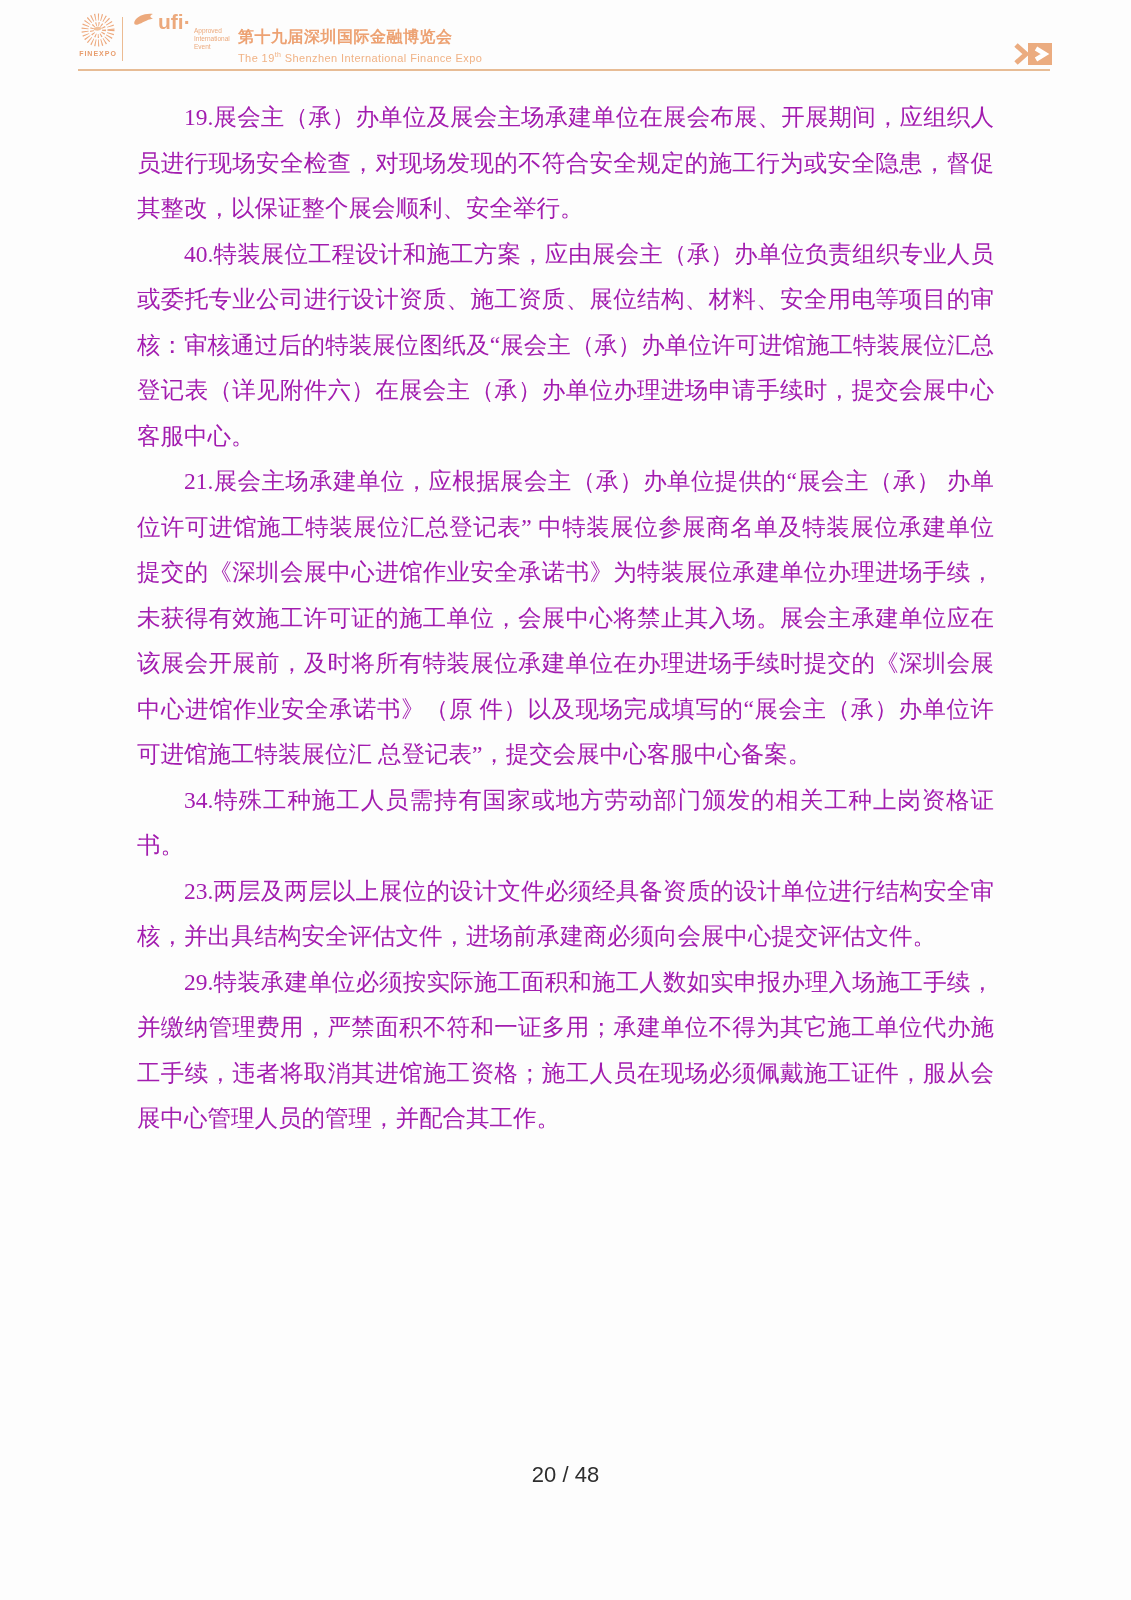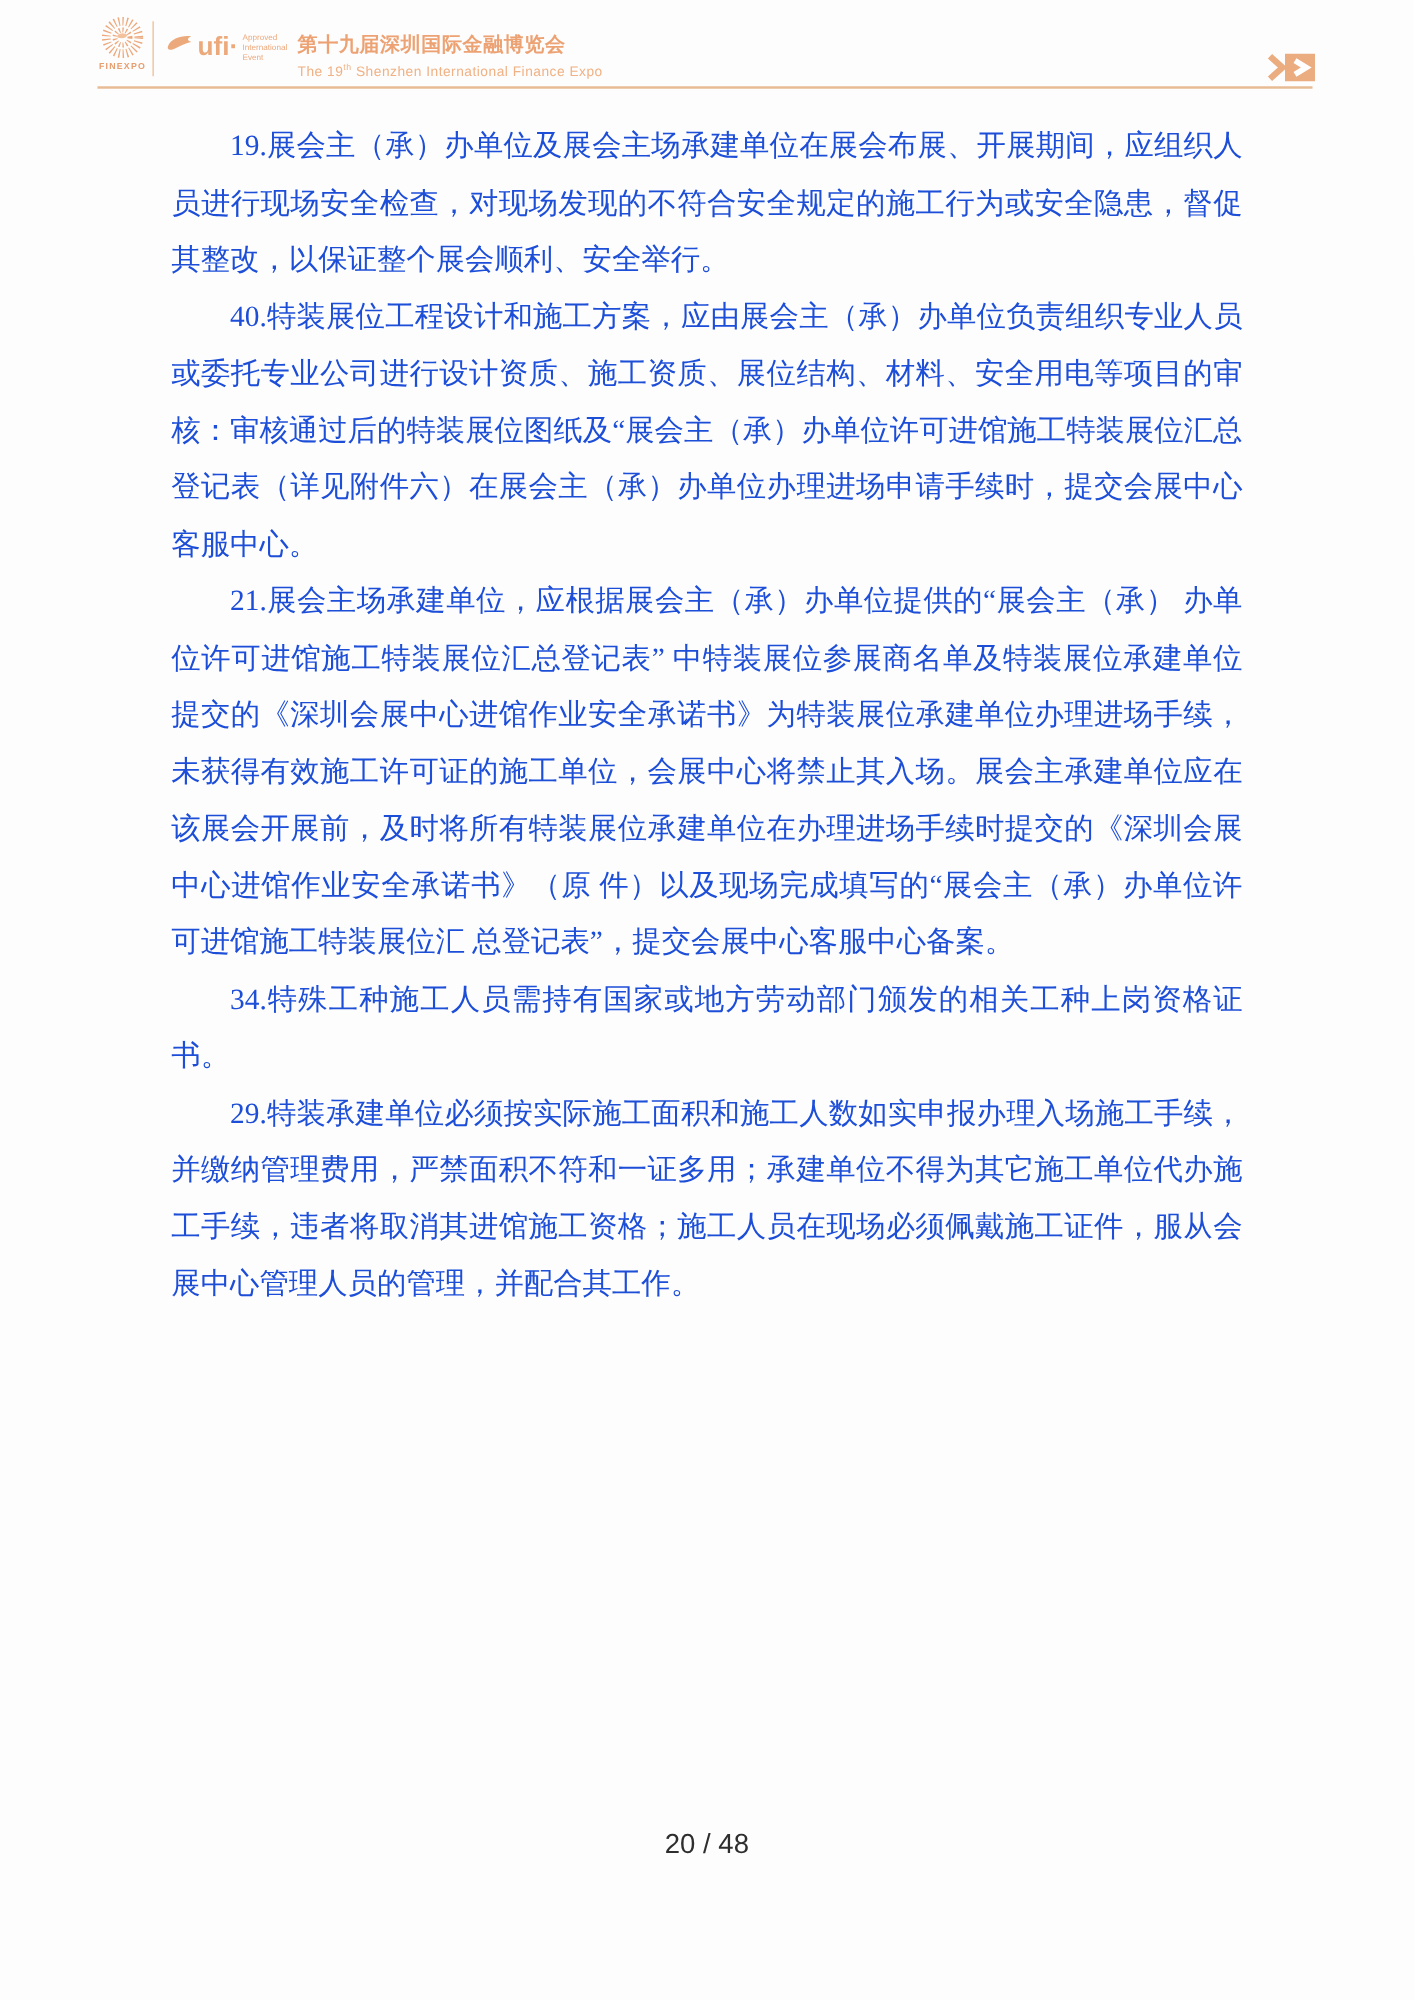--- a/index.html
+++ b/index.html
@@ -9,40 +9,40 @@
     font-family:"Liberation Sans", sans-serif;
   }
 
   
   .finexpo-logo { position:absolute; left:72px; top:13px; width:52px; text-align:center; }
   .finexpo-logo svg { display:block; margin:0 auto; }
   .finexpo-text { font-size:7px; font-weight:bold; color:#e89d6d; letter-spacing:1px; margin-top:1px; }
 
   .logo-divider { position:absolute; left:122px; top:17px; width:1px; height:44px; background:#ecbb92; }
 
-  .ufi-logo { position:absolute; left:133px; top:27px; display:flex; align-items:center;justify-content:flex-end; }
+  .ufi-logo { position:absolute; left:133px; top:11px; display:flex; align-items:center;justify-content:flex-end; }
   .ufi-text { font-size:21px; font-weight:bold; color:#eca97c; line-height:1; margin-left:3px; }
 
   .ufi-approval { position:absolute; left:194px; top:27px; font-size:6.5px; line-height:8px; color:#eca97c; }
 
   .header-title { position:absolute; left:238px; top:25px; }
   .title-cn { font-size:16px; font-weight:bold; color:#eda273; letter-spacing:0.5px; line-height:24px;
               font-family:"Liberation Sans", sans-serif; }
   .title-en { font-size:11px; font-weight:500; color:#f0b285; letter-spacing:0.4px; margin-top:2px; }
   .title-en sup { font-size:7px; }
 
   .chevron-icon { position:absolute; left:1012px; top:42px; }
 
   .header-rule { position:absolute; left:78px; top:69px; width:972px; height:2px; background:#e7bc95; }
 
   
   .body-text {
     position:absolute; left:137px; top:95px; width:857px;
     font-family:"Liberation Serif","DejaVu Serif",serif;
-    font-size:23.5px; line-height:45.5px; color:#1d4ed8;
+    font-size:23.5px; line-height:45.5px; color:#a21caf;
     text-align:justify;
   }
   .body-text p { margin:0; text-indent:2em; }
 
   
   .footer {
     position:absolute; left:0; top:1462px; width:100%;
     text-align:center; font-size:22px; color:#2e2e2e;
     font-family:"Liberation Sans", sans-serif;
   }
@@ -93,18 +93,19 @@
     </svg>
   </span>
 
   <div class="header-rule"></div>
 
   <div class="body-text">
     <p>19.展会主（承）办单位及展会主场承建单位在展会布展、开展期间，应组织人员进行现场安全检查，对现场发现的不符合安全规定的施工行为或安全隐患，督促其整改，以保证整个展会顺利、安全举行。</p>
     <p>40.特装展位工程设计和施工方案，应由展会主（承）办单位负责组织专业人员或委托专业公司进行设计资质、施工资质、展位结构、材料、安全用电等项目的审核：审核通过后的特装展位图纸及“展会主（承）办单位许可进馆施工特装展位汇总登记表（详见附件六）在展会主（承）办单位办理进场申请手续时，提交会展中心客服中心。</p>
     <p>21.展会主场承建单位，应根据展会主（承）办单位提供的“展会主（承） 办单位许可进馆施工特装展位汇总登记表” 中特装展位参展商名单及特装展位承建单位提交的《深圳会展中心进馆作业安全承诺书》为特装展位承建单位办理进场手续，未获得有效施工许可证的施工单位，会展中心将禁止其入场。展会主承建单位应在该展会开展前，及时将所有特装展位承建单位在办理进场手续时提交的《深圳会展中心进馆作业安全承诺书》（原 件）以及现场完成填写的“展会主（承）办单位许可进馆施工特装展位汇 总登记表”，提交会展中心客服中心备案。</p>
     <p>34.特殊工种施工人员需持有国家或地方劳动部门颁发的相关工种上岗资格证书。</p>
+    <p>23.两层及两层以上展位的设计文件必须经具备资质的设计单位进行结构安全审核，并出具结构安全评估文件，进场前承建商必须向会展中心提交评估文件。</p>
     <p>29.特装承建单位必须按实际施工面积和施工人数如实申报办理入场施工手续，并缴纳管理费用，严禁面积不符和一证多用；承建单位不得为其它施工单位代办施工手续，违者将取消其进馆施工资格；施工人员在现场必须佩戴施工证件，服从会展中心管理人员的管理，并配合其工作。</p>
   </div>
 
   <div class="footer">20 / 48</div>
 
 </div>
 
 </body></html>

